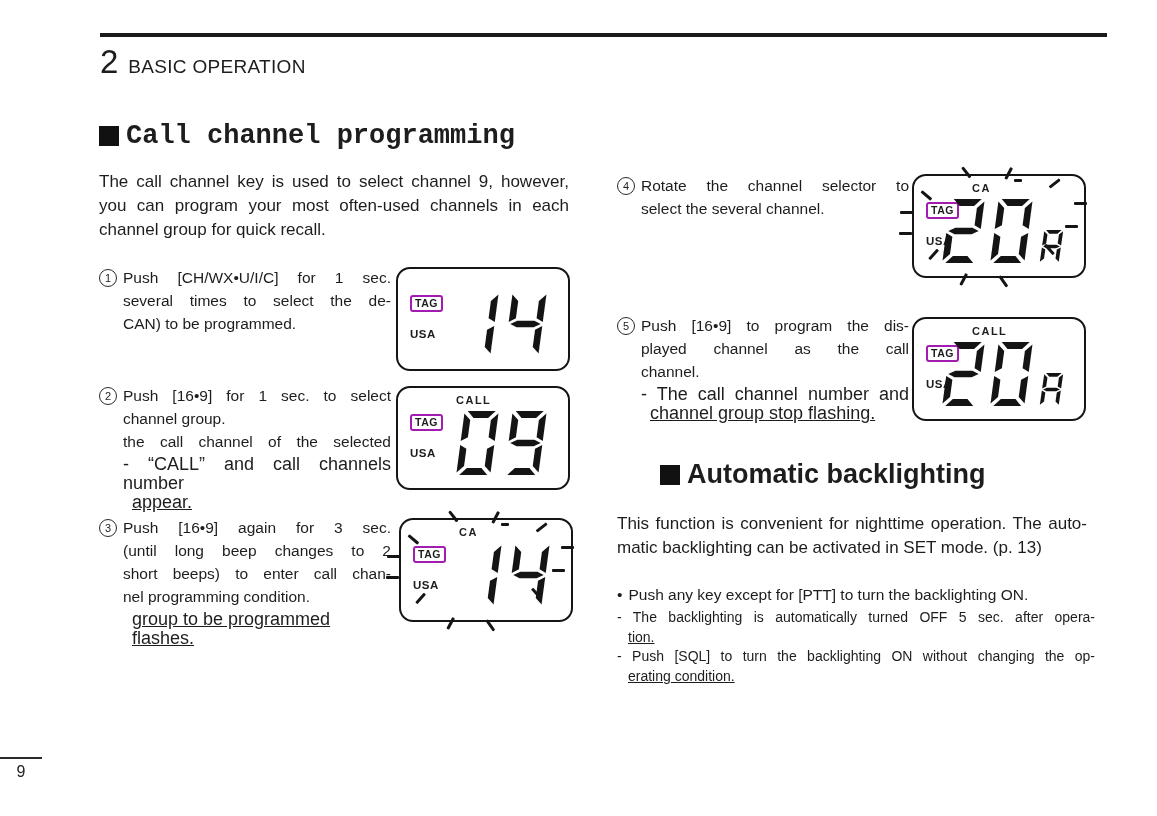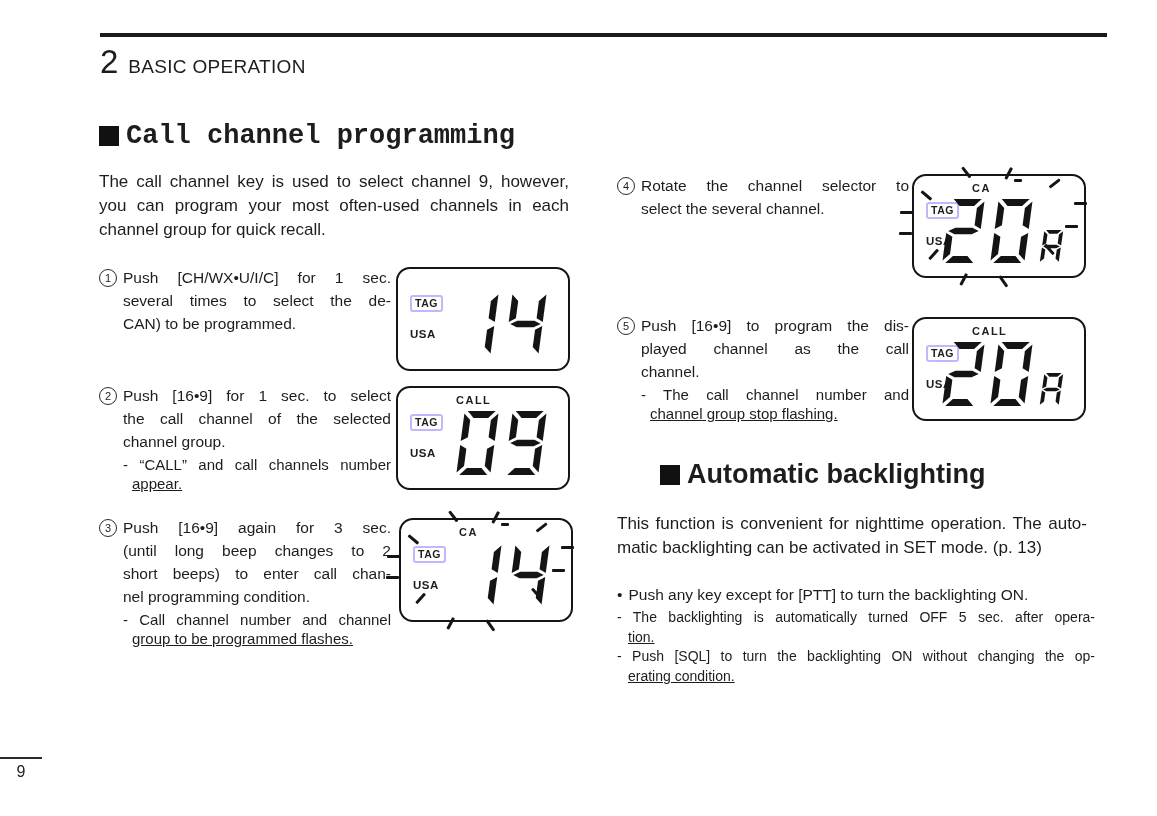--- a/index.html
+++ b/index.html
@@ -30,41 +30,41 @@
   .tline.jl, .nline.jl { text-align:justify; text-align-last:justify; }
 
   
   .step { display:flex; }
   .step-num-col { width:24px; flex:none; padding-top:3px; }
   .stepnum {
     width:16px; height:16px; border:1.2px solid #2a2a2a; border-radius:50%;
     display:flex; align-items:center; justify-content:center; font-size:11px;
   }
   .step-body { flex:1; font-size:15.5px; line-height:23px; }
-  .notes { font-size:15px; line-height:19px; margin-top:2px; }
+  .notes { font-size:18px; line-height:19px; margin-top:2px; }
   .nline.cont { padding-left:9px;text-decoration:underline; }
   #step-1 { left:99px; top:266px; width:292px; }
   #step-2 { left:99px; top:384px; width:292px; }
   #step-3 { left:99px; top:516px; width:292px; }
   #step-4 { left:617px; top:174px; width:292px; }
   #step-5 { left:617px; top:314px; width:292px; }
 
   
   .lcd {
     position:absolute; width:170px; height:100px; background:#fff;
     border:2.5px solid #151515; border-radius:14px;
   }
   #lcd-1 { left:396px; top:267px; }
   #lcd-2 { left:396px; top:386px; }
   #lcd-3 { left:399px; top:518px; }
   #lcd-4 { left:912px; top:174px; }
   #lcd-5 { left:912px; top:317px; }
   .lcd .call { position:absolute; left:58px; top:6px; font-size:11px; font-weight:bold; letter-spacing:1.5px; }
   .lcd .tagbox {
-    position:absolute; left:12px; top:26px; border:2px solid #c4b5fd; border-radius:3px;
+    position:absolute; left:12px; top:26px; border:2px solid #a21caf; border-radius:3px;
     font-size:10.5px; font-weight:bold; padding:0 3px; letter-spacing:0.5px; line-height:13px;
   }
   .lcd .group { position:absolute; left:12px; top:59px; font-size:11.5px; font-weight:bold; letter-spacing:0.5px; }
   .lcd .digits { position:absolute; right:20px; top:23px; display:flex; align-items:flex-end; gap:3px; }
   .lcd .digits svg { display:block; }
   .lcd .smallsuffix { margin-left:2px; }
   .tick { position:absolute; height:2.6px; background:#151515; border-radius:1px; }
 
   
   #bullet-block { left:617px; top:583px; width:478px; }
@@ -113,43 +113,42 @@
     </div>
   </div>
 
   <div class="abs step" id="step-2">
     <div class="step-num-col">
         <span class="stepnum">2</span>
       </div>
     <div class="step-body">
       <div>
           <div class="tline jl">Push [16•9] for 1 sec. to select</div>
+          <div class="tline">channel group.</div>
           <div class="tline jl">the call channel of the selected</div>
-          <div class="tline">channel group.</div>
         </div>
       <div class="notes">
           <div class="nline jl">- “CALL” and call channels number</div>
           <div class="nline cont">appear.</div>
         </div>
     </div>
   </div>
 
   <div class="abs step" id="step-3">
     <div class="step-num-col">
         <span class="stepnum">3</span>
       </div>
     <div class="step-body">
       <div>
           <div class="tline jl">Push [16•9] again for 3 sec.</div>
           <div class="tline jl">(until long beep changes to 2</div>
           <div class="tline jl">short beeps) to enter call chan-</div>
           <div class="tline">nel programming condition.</div>
         </div>
       <div class="notes">
-          <div class="nline jl">- Call channel number and channel</div>
           <div class="nline cont">group to be programmed flashes.</div>
         </div>
     </div>
   </div>
 
   <div class="abs step" id="step-4">
     <div class="step-num-col">
         <span class="stepnum">4</span>
       </div>
     <div class="step-body">

